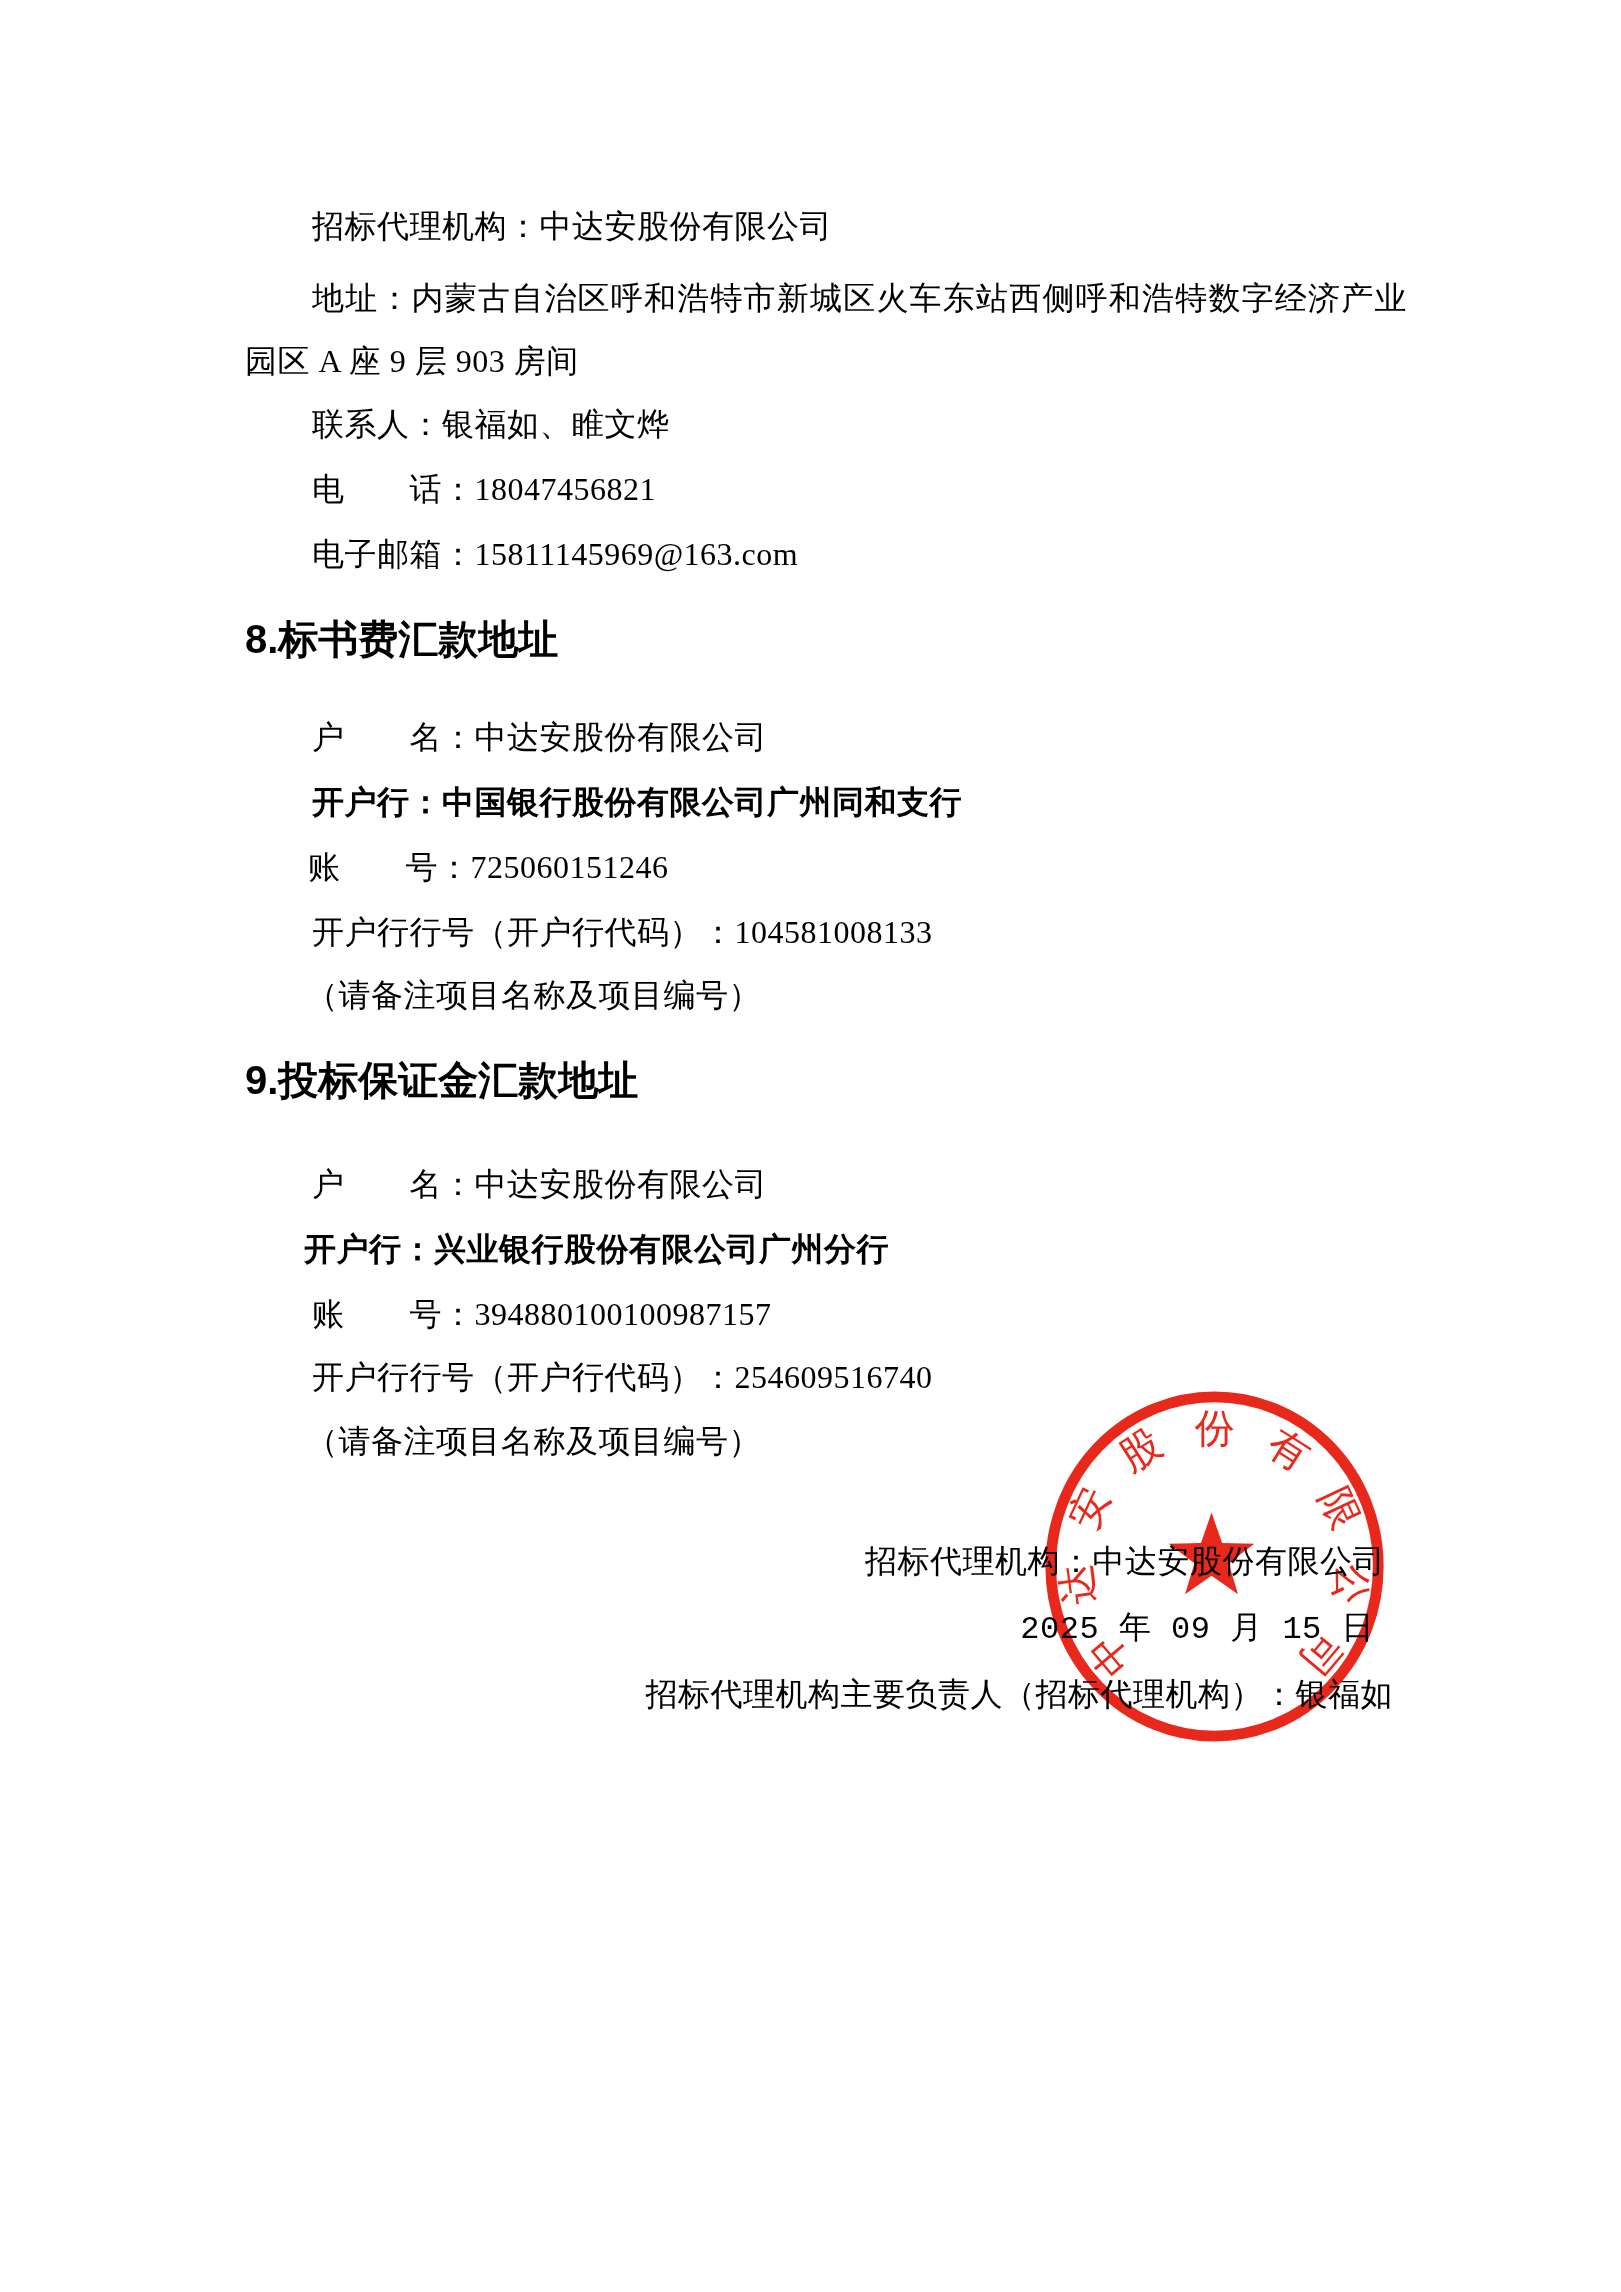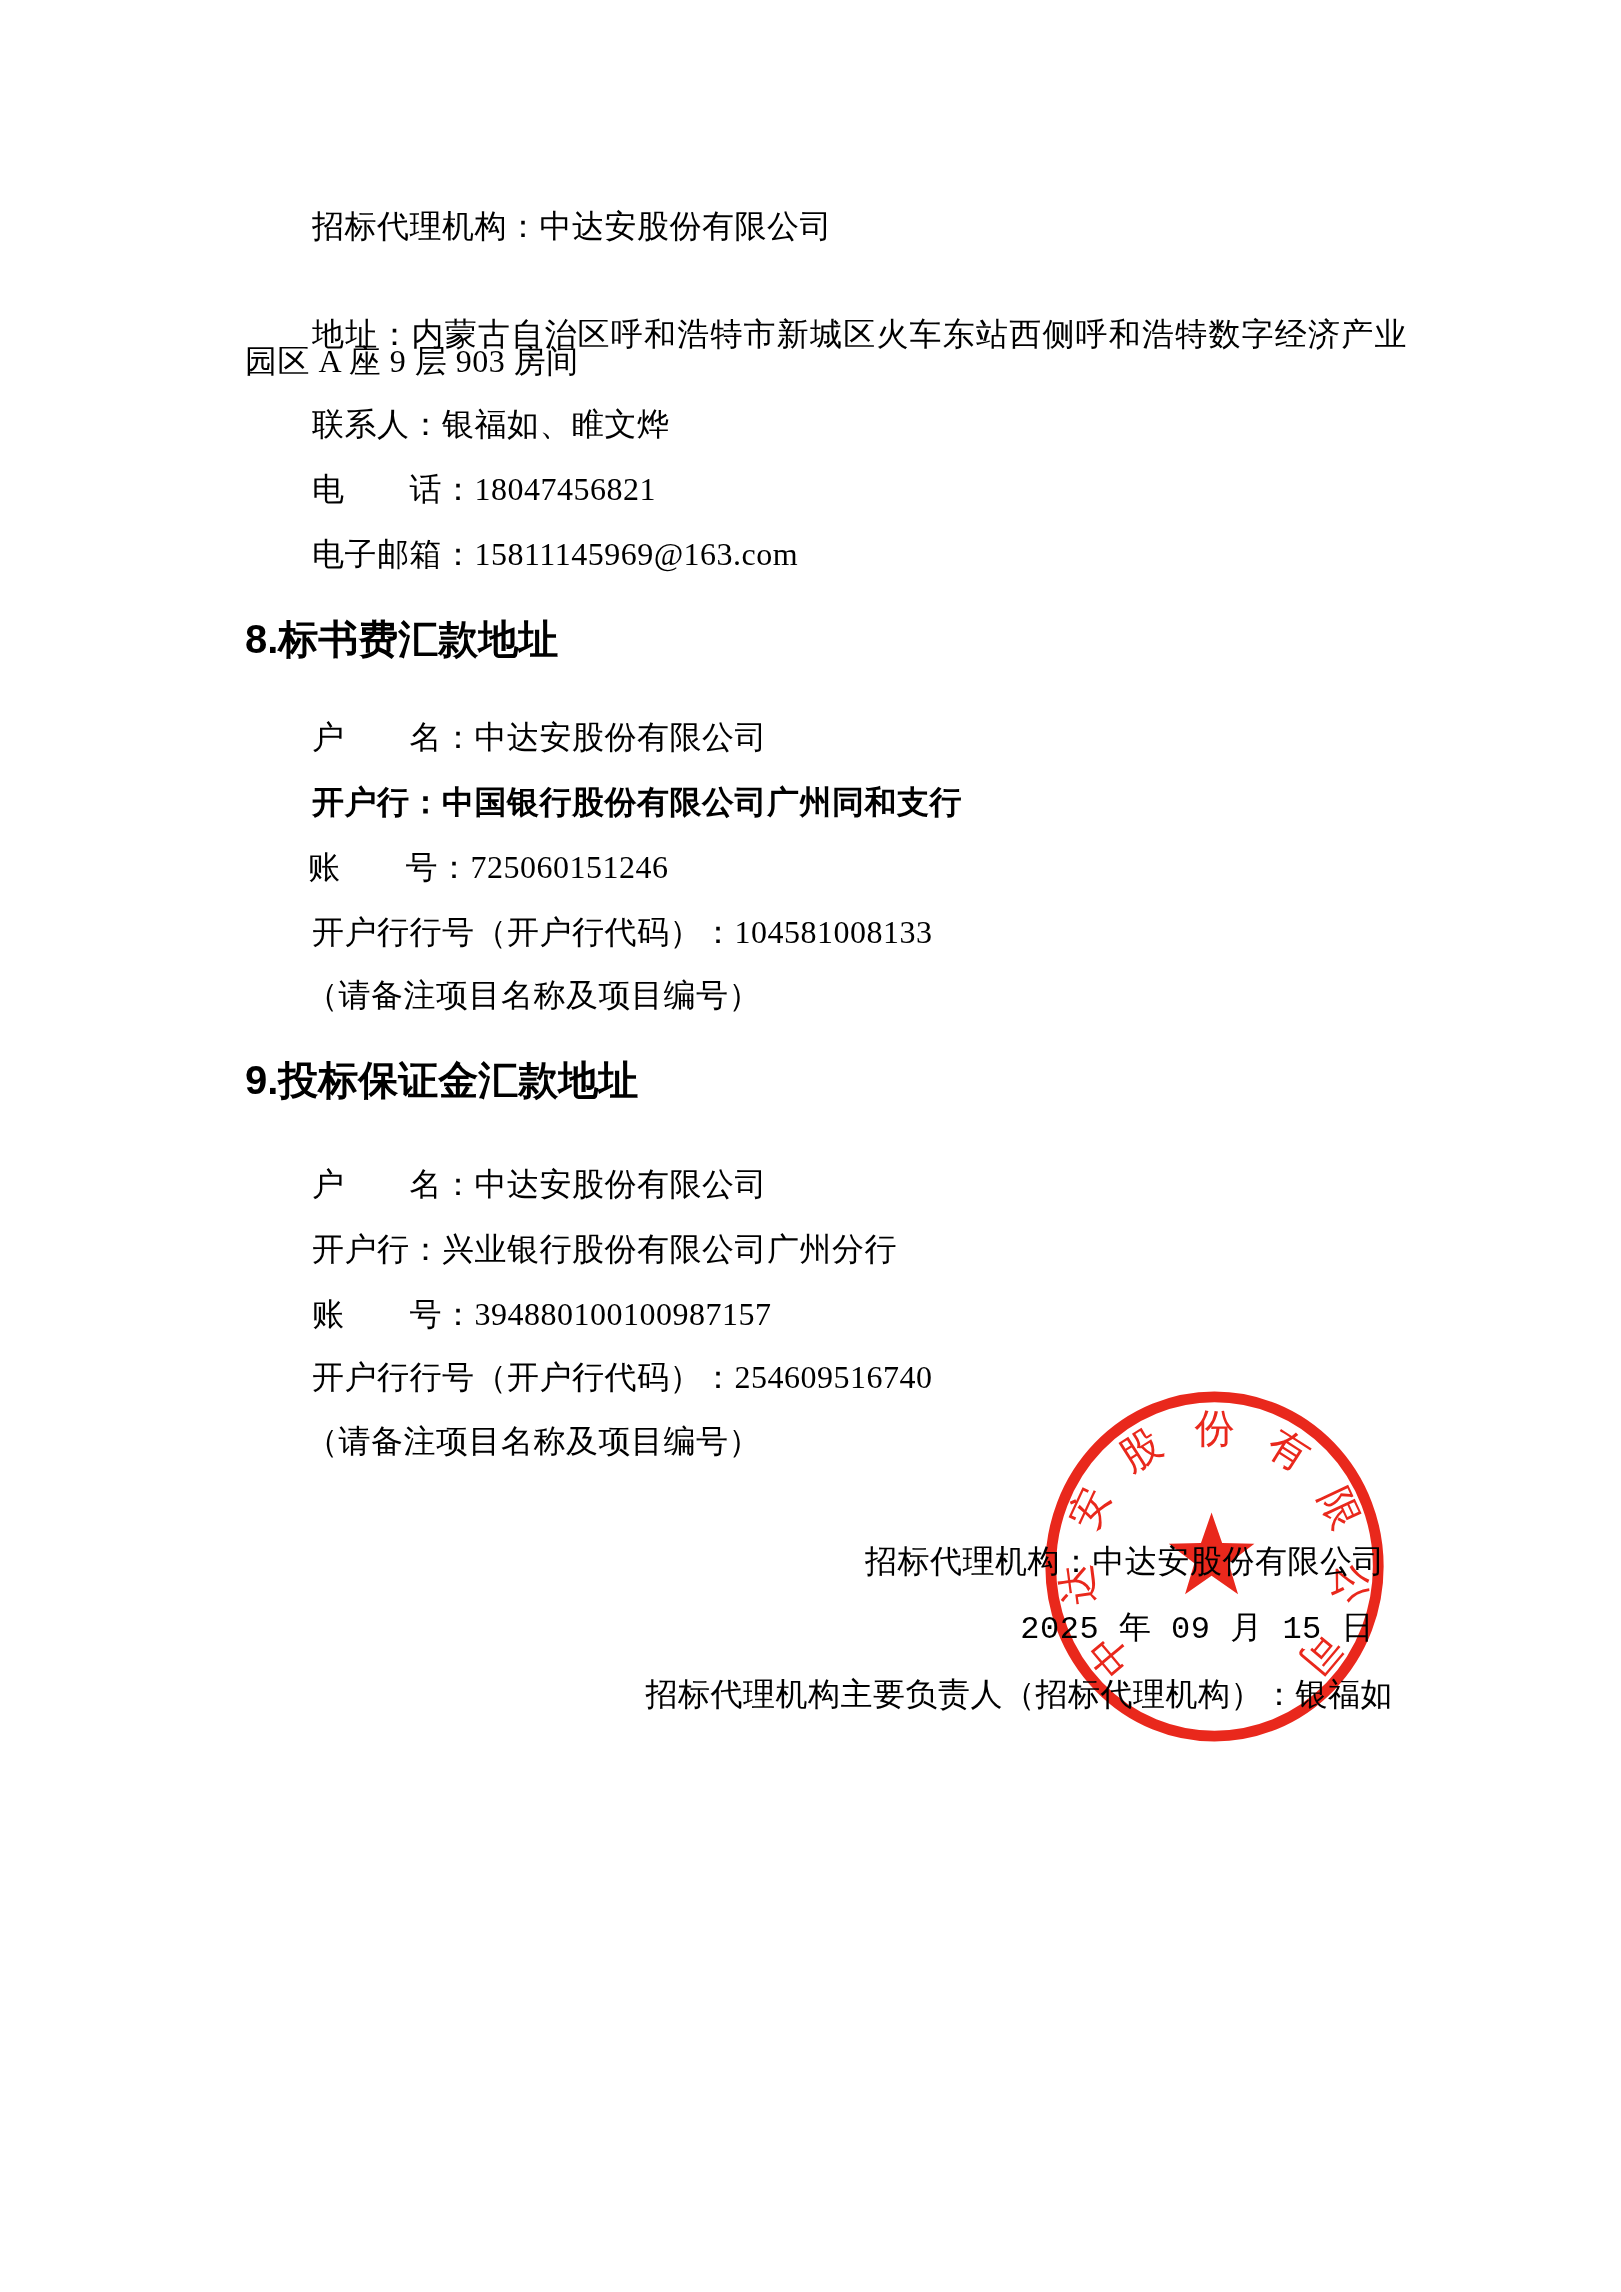--- a/index.html
+++ b/index.html
@@ -65,36 +65,36 @@
         <text class="seal-char" x="180" y="59" text-anchor="middle" transform="rotate(0 180 186)" fill="#e8180b">份</text>
         <text class="seal-char" x="180" y="59" text-anchor="middle" transform="rotate(32.5 180 186)" fill="#e8180b">有</text>
         <text class="seal-char" x="180" y="59" text-anchor="middle" transform="rotate(65 180 186)" fill="#e8180b">限</text>
         <text class="seal-char" x="180" y="59" text-anchor="middle" transform="rotate(97.5 180 186)" fill="#e8180b">公</text>
         <text class="seal-char" x="180" y="59" text-anchor="middle" transform="rotate(130 180 186)" fill="#e8180b">司</text>
       </g>
     </svg>
   </div>
 
   <div class="line" style="left:312px; top:206px;">招标代理机构：中达安股份有限公司</div>
-  <div class="line addr1" style="left:312px; top:278px;margin-top:36px;">地址：内蒙古自治区呼和浩特市新城区火车东站西侧呼和浩特数字经济产业</div>
+  <div class="line addr1" style="left:312px; top:278px;">地址：内蒙古自治区呼和浩特市新城区火车东站西侧呼和浩特数字经济产业</div>
   <div class="line" style="left:245px; top:341px;">园区 A 座 9 层 903 房间</div>
   <div class="line" style="left:312px; top:404px;">联系人：银福如、睢文烨</div>
   <div class="line" style="left:312px; top:469px;">电　　话：18047456821</div>
   <div class="line" style="left:312px; top:534px;">电子邮箱：15811145969@163.com</div>
 
   <div class="heading" style="left:245px; top:616px;">8.标书费汇款地址</div>
   <div class="line" style="left:312px; top:717px;">户　　名：中达安股份有限公司</div>
   <div class="line" style="left:312px; top:782px;font-weight:bold;">开户行：中国银行股份有限公司广州同和支行</div>
   <div class="line" style="left:308px; top:847px;">账　　号：725060151246</div>
   <div class="line" style="left:312px; top:912px;">开户行行号（开户行代码）：104581008133</div>
   <div class="line" style="left:306px; top:975px;">（请备注项目名称及项目编号）</div>
 
   <div class="heading" style="left:245px; top:1057px;">9.投标保证金汇款地址</div>
   <div class="line" style="left:312px; top:1164px;">户　　名：中达安股份有限公司</div>
-  <div class="line" style="left:312px; top:1229px;">开户行：兴业银行股份有限公司广州分行</div>
+  <div class="line" style="left:304px; top:1229px;font-weight:bold;">开户行：兴业银行股份有限公司广州分行</div>
   <div class="line" style="left:312px; top:1294px;">账　　号：394880100100987157</div>
   <div class="line" style="left:312px; top:1357px;">开户行行号（开户行代码）：254609516740</div>
   <div class="line" style="left:306px; top:1421px;">（请备注项目名称及项目编号）</div>
 
   <div class="line sig" style="right:236px; top:1541px;">招标代理机构：中达安股份有限公司</div>
   <div class="line sig" style="right:247px; top:1609px;font-family:Liberation Mono, monospace;">2025 年 09 月 15 日</div>
   <div class="line sig" style="right:228px; top:1674px;">招标代理机构主要负责人（招标代理机构）：银福如</div>
 
 </div>
 

